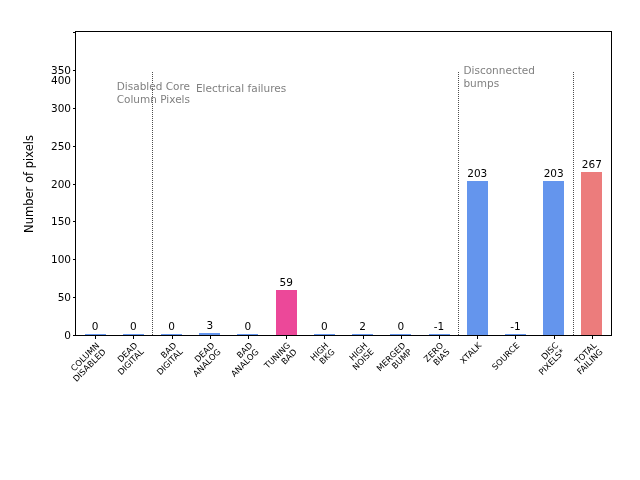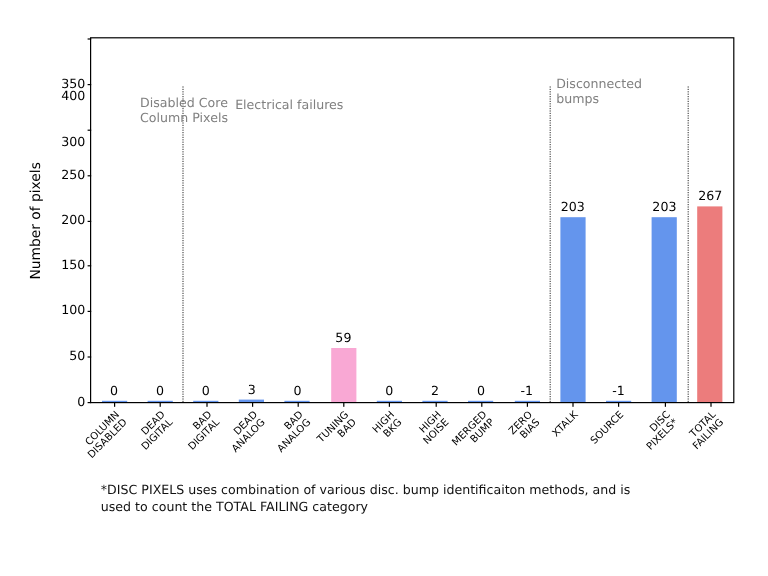--- a/index.html
+++ b/index.html
@@ -150,21 +150,21 @@
         <div class="ytick" style="top: 265.125px;">50</div>
         <div class="ytickmark" style="top: 265.125px;"></div>
         <div class="ytick" style="top: 227.25px;">100</div>
         <div class="ytickmark" style="top: 227.25px;"></div>
         <div class="ytick" style="top: 189.375px;">150</div>
         <div class="ytickmark" style="top: 189.375px;"></div>
         <div class="ytick" style="top: 151.5px;">200</div>
         <div class="ytickmark" style="top: 151.5px;"></div>
         <div class="ytick" style="top: 113.625px;">250</div>
         <div class="ytickmark" style="top: 113.625px;"></div>
-        <div class="ytick" style="top: 75.75px; margin-top: 11px;">300</div>
+        <div class="ytick" style="top: 75.75px;">300</div>
         <div class="ytickmark" style="top: 75.75px;"></div>
         <div class="ytick" style="top: 37.875px;">350</div>
         <div class="ytickmark" style="top: 37.875px;"></div>
         <div class="ytick" style="top: 0px; margin-top: 48px;">400</div>
         <div class="ytickmark" style="top: 0px;"></div>
       </div>
     <div id="xaxis">
         <div class="xtickmark" style="left: 19.1071px;"></div>
         <div class="xtick" style="left: -180.893px; width: 200px;">
           <div class="xtick-inner">
@@ -271,21 +271,21 @@
         </div>
         <div class="bar" style="height: 0.9px; width: 21.0179px; left: 85.0268px; background: rgb(100, 149, 237);">
           <div class="bar-label">0</div>
         </div>
         <div class="bar" style="height: 2.2725px; width: 21.0179px; left: 123.241px; background: rgb(100, 149, 237);">
           <div class="bar-label">3</div>
         </div>
         <div class="bar" style="height: 0.9px; width: 21.0179px; left: 161.455px; background: rgb(100, 149, 237);">
           <div class="bar-label">0</div>
         </div>
-        <div class="bar" style="height: 44.6925px; width: 21.0179px; left: 199.67px; background: #f9a8d4;">
+        <div class="bar" style="height: 44.6925px; width: 21.0179px; left: 199.67px; background: #ec4899;">
           <div class="bar-label">59</div>
         </div>
         <div class="bar" style="height: 0.9px; width: 21.0179px; left: 237.884px; background: rgb(100, 149, 237);">
           <div class="bar-label">0</div>
         </div>
         <div class="bar" style="height: 1.515px; width: 21.0179px; left: 276.098px; background: rgb(100, 149, 237);">
           <div class="bar-label">2</div>
         </div>
         <div class="bar" style="height: 0.9px; width: 21.0179px; left: 314.312px; background: rgb(100, 149, 237);">
           <div class="bar-label">0</div>
@@ -314,16 +314,14 @@
     <div id="groups">
         <div class="grouplabel" style="left: 4px; top: 48px; text-align: right; width: 110px;">Disabled Core
 Column Pixels</div>
         <div class="grouplabel" style="left: 119.964px; top: 50px; text-align: left; width: 110px;">Electrical failures</div>
         <div class="grouplabel" style="left: 387.464px; top: 32px; text-align: left; width: 110px;">Disconnected
 bumps</div>
       </div>
 
   </div>
 
-  <div id="footnote">*DISC PIXELS uses combination of various disc. bump identificaiton methods, and is
-used to count the TOTAL FAILING category</div>
 
 </div>
 
 </body></html>

